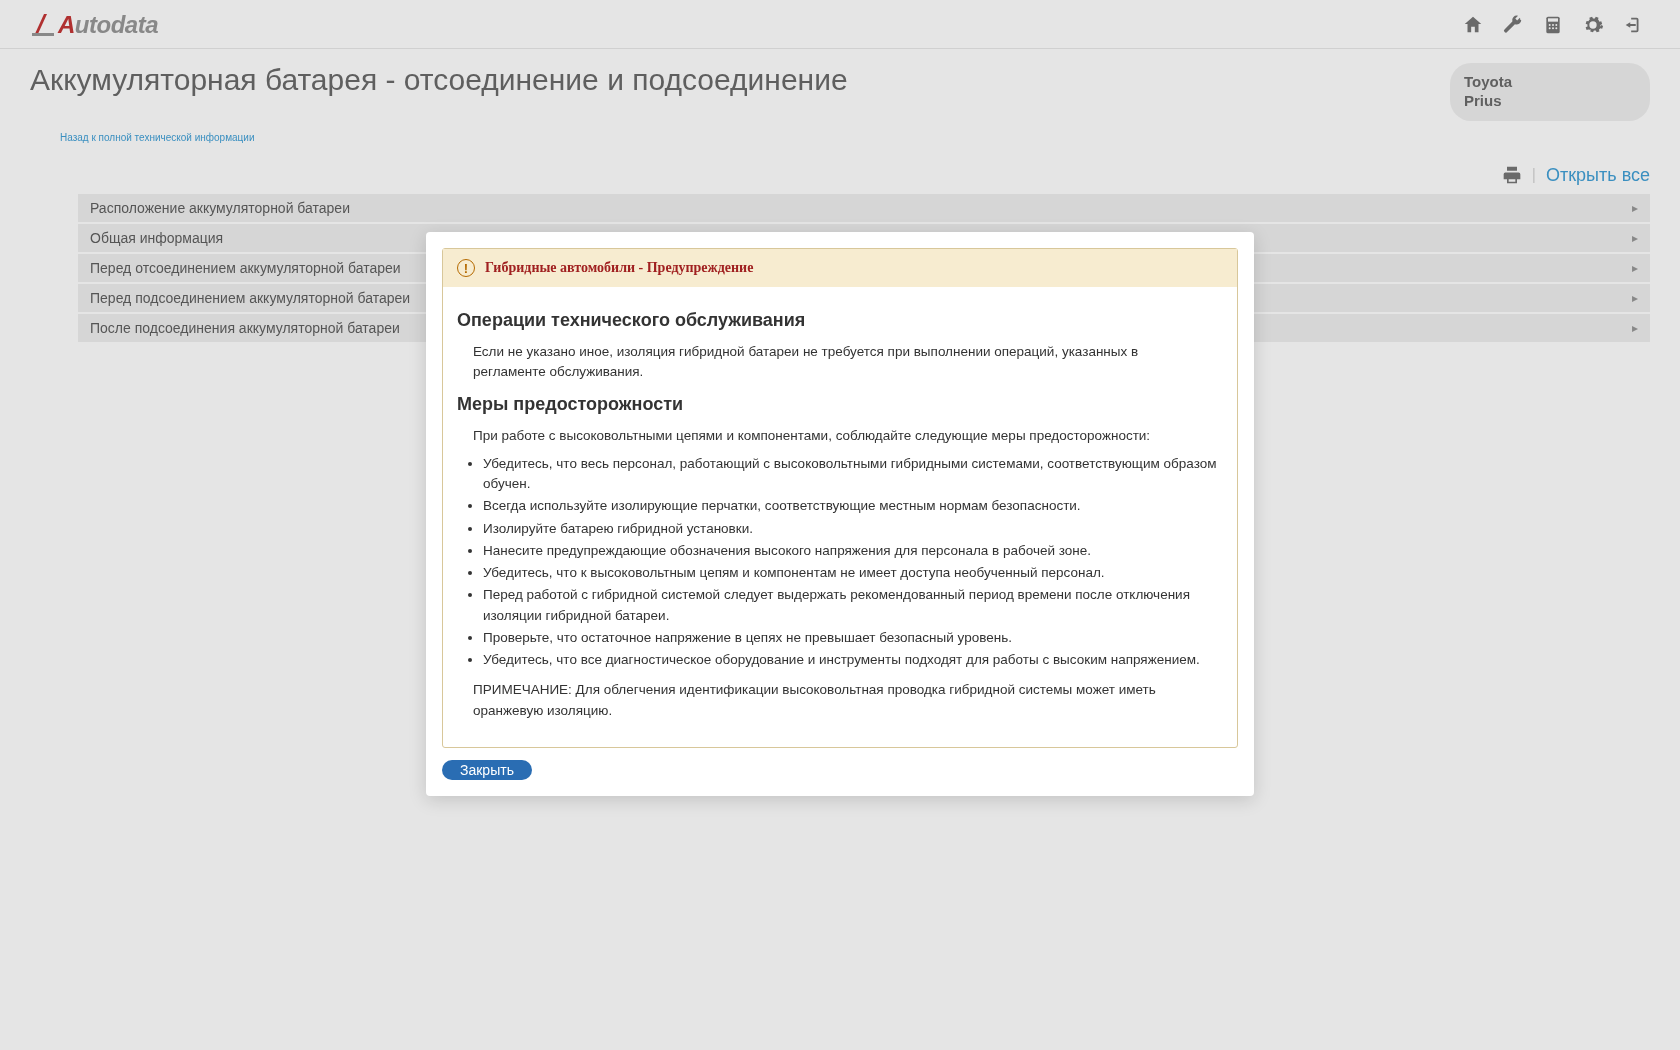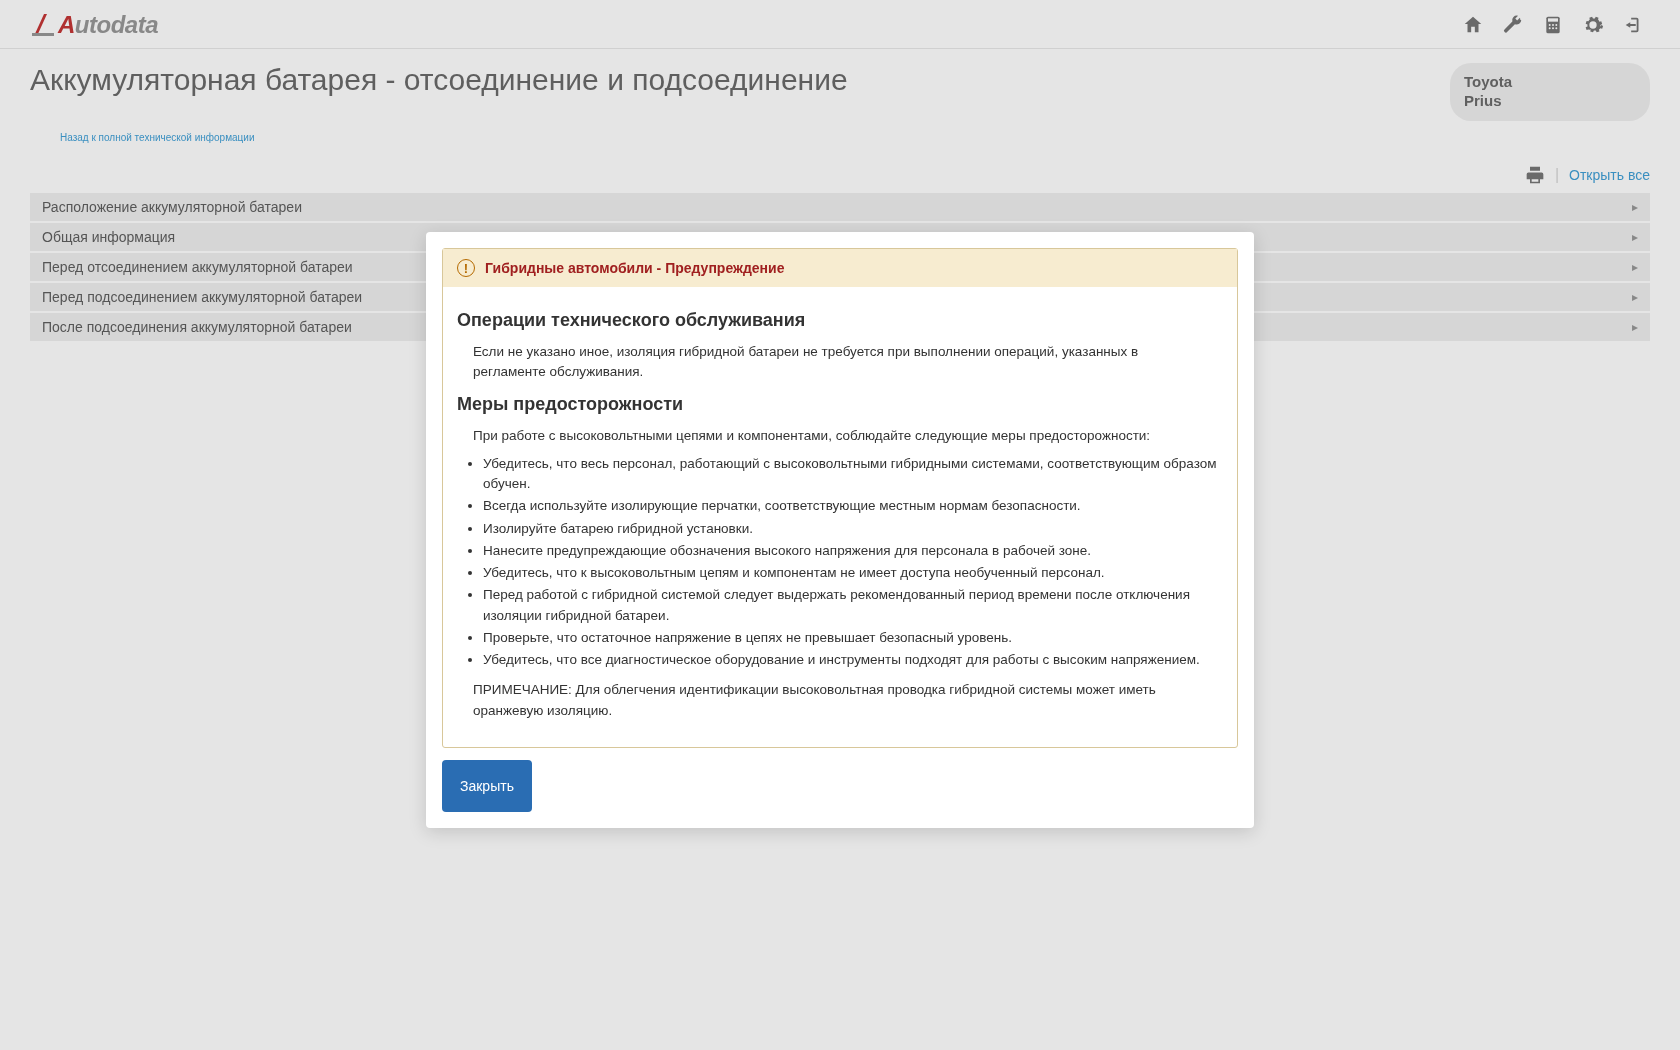--- a/index.html
+++ b/index.html
@@ -67,22 +67,22 @@
 }
 .toolbar-row {
   display: flex;
   justify-content: flex-end;
   align-items: center;
   padding: 20px 30px 8px 30px;
   gap: 10px;
 }
 .print-icon { color: #6a6a6a; cursor: pointer; display:flex; align-items:center; }
 .toolbar-sep { color: #c0c0c0; }
-.open-all { color: #3a8fc0; cursor: pointer; font-size: 14px; }
-.sections { padding: 0 30px; }
+.open-all { color: #3a8fc0; cursor: pointer; font-size: 18px; }
+.sections { padding: 0 30px; margin-left: 48px; }
 .section-row {
   background: #d6d6d6;
   padding: 6px 12px;
   margin-bottom: 2px;
   display: flex;
   justify-content: space-between;
   align-items: center;
   font-size: 14px;
   color: #555;
   cursor: pointer;
@@ -122,20 +122,21 @@
   display: flex; align-items: center; justify-content: center;
   color: #b56a00;
   font-size: 13px;
   font-weight: bold;
   flex-shrink: 0;
 }
 .warning-title {
   color: #a02020;
   font-weight: bold;
   font-size: 14px;
+  font-family: Liberation Serif, serif;
 }
 .warning-body {
   padding: 14px 14px 18px 14px;
   font-size: 13.5px;
   line-height: 1.5;
   color: #333;
 }
 .warning-body h4 {
   font-size: 18px;
   font-weight: bold;
@@ -145,22 +146,22 @@
 .warning-body ul {
   margin: 6px 0 10px 0;
   padding-left: 26px;
 }
 .warning-body li { margin: 2px 0; }
 .modal-footer { margin-top: 12px; }
 .close-btn {
   background: #2a6db3;
   color: #fff;
   border: none;
-  padding: 18px 18px;
-  border-radius: 4px;
+  padding: 2px 18px;
+  border-radius: 13px;
   font-size: 14px;
   cursor: pointer;
 }
 </style>
 </head>
 <body>
 
 <div class="topbar">
   <div class="logo">
     <svg width="26" height="30" viewBox="0 0 26 30">

